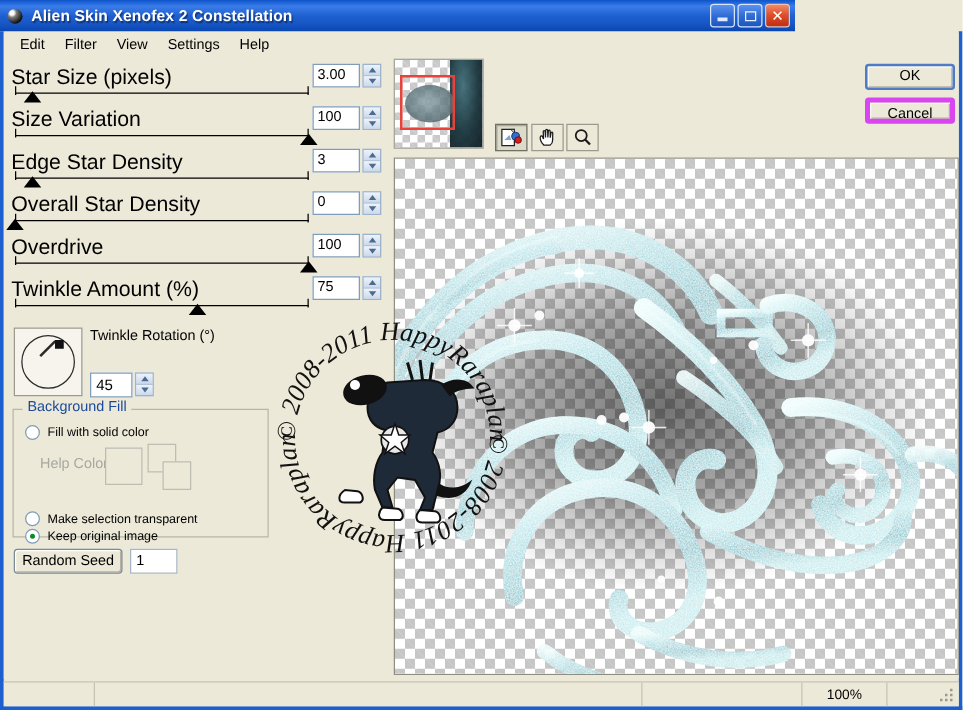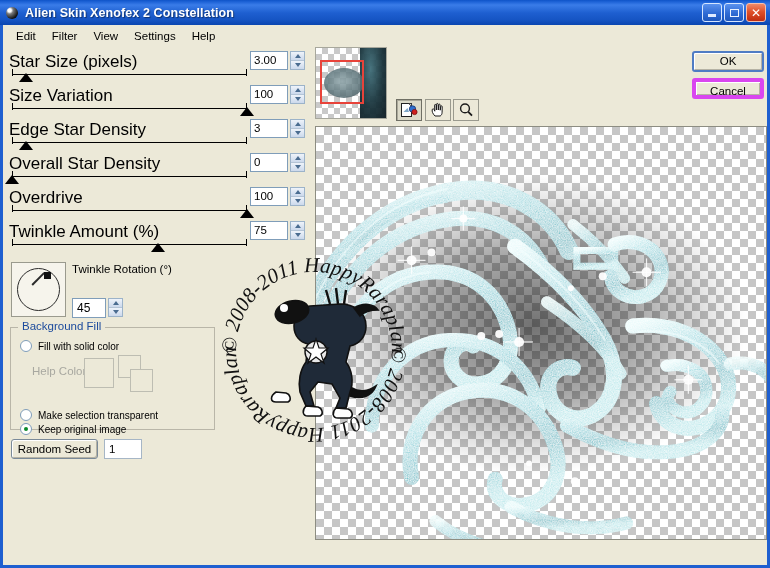--- a/index.html
+++ b/index.html
@@ -3,21 +3,21 @@
 <meta charset="utf-8">
 <style>
   html,body{margin:0;padding:0;background:#fff;}
   body{width:770px;height:568px;overflow:hidden;
        font-family:"Liberation Sans","DejaVu Sans",sans-serif;font-size:11px;color:#000;}
 
   .window{position:absolute;left:0;top:0;width:770px;height:568px;
           background:#ece9d8;box-sizing:border-box;overflow:hidden;}
 
   
-  .titlebar{position:absolute;left:0;top:0;width:770px;height:25px;
+  .titlebar{position:absolute;left:0;top:0;width:636px;height:25px;
     background:linear-gradient(180deg,#0e53c8 0%,#1f64d8 8%,#3a7ce8 20%,#1e5fd0 52%,#1655c4 78%,#0a46b0 100%);
     display:flex;align-items:center;box-sizing:border-box;padding:0 2px 0 4px;}
   .title-icon{width:16px;height:16px;margin-right:5px;flex:0 0 auto;position:relative;}
   .title-icon .ball{position:absolute;left:2px;top:2px;width:12px;height:12px;border-radius:50%;
     background:radial-gradient(circle at 30% 28%,#fff 0 14%,#7b7b7b 30%,#111 72%);}
   .title-text{color:#fff;font-size:12.5px;font-weight:bold;letter-spacing:.1px;
     text-shadow:1px 1px 1px rgba(0,0,0,.45);white-space:nowrap;}
   .tb-buttons{margin-left:auto;display:flex;gap:2px;align-items:center;padding-right:2px;}
   .tbtn{width:20px;height:19px;border-radius:3px;border:1px solid #d6e6ff;
     display:flex;align-items:center;justify-content:center;box-sizing:border-box;}
@@ -482,14 +482,31 @@
       <path d="M122 158 C118 162 118 168 124 168 L136 168 C140 166 138 160 134 159 Z" fill="#fff"></path>
       <path d="M62 142 C56 146 56 152 62 152 L74 152 C78 150 76 144 72 143 Z" fill="#fff"></path>
       <circle cx="102" cy="102" r="11" fill="#e8e8e8" stroke="#111" stroke-width="1.4"></circle>
       <path d="M102 89 L105 98 L114 98 L107 104 L110 113 L102 107 L94 113 L97 104 L90 98 L99 98 Z" fill="#fff" stroke="#111" stroke-width="1.2"></path>
     </g>
   </svg>
 
   <div class="okbtn">OK</div>
   <div class="cancelbtn">Cancel</div>
 
+  <div class="statusbar">
+    <div class="sb-cell sb-1"></div>
+    <div class="sb-cell sb-2"></div>
+    <div class="sb-cell sb-3"></div>
+    <div class="sb-cell sb-4">100%</div>
+    <div class="sb-cell sb-5"></div>
+    <svg class="grip" viewBox="0 0 14 14">
+      <g fill="#9b9887">
+        <rect x="10" y="10" width="2" height="2"></rect>
+          <rect x="6" y="10" width="2" height="2"></rect>
+          <rect x="2" y="10" width="2" height="2"></rect>
+        <rect x="10" y="6" width="2" height="2"></rect>
+          <rect x="6" y="6" width="2" height="2"></rect>
+        <rect x="10" y="2" width="2" height="2"></rect>
+      </g>
+    </svg>
+  </div>
 
 </div>
 
 </body></html>

